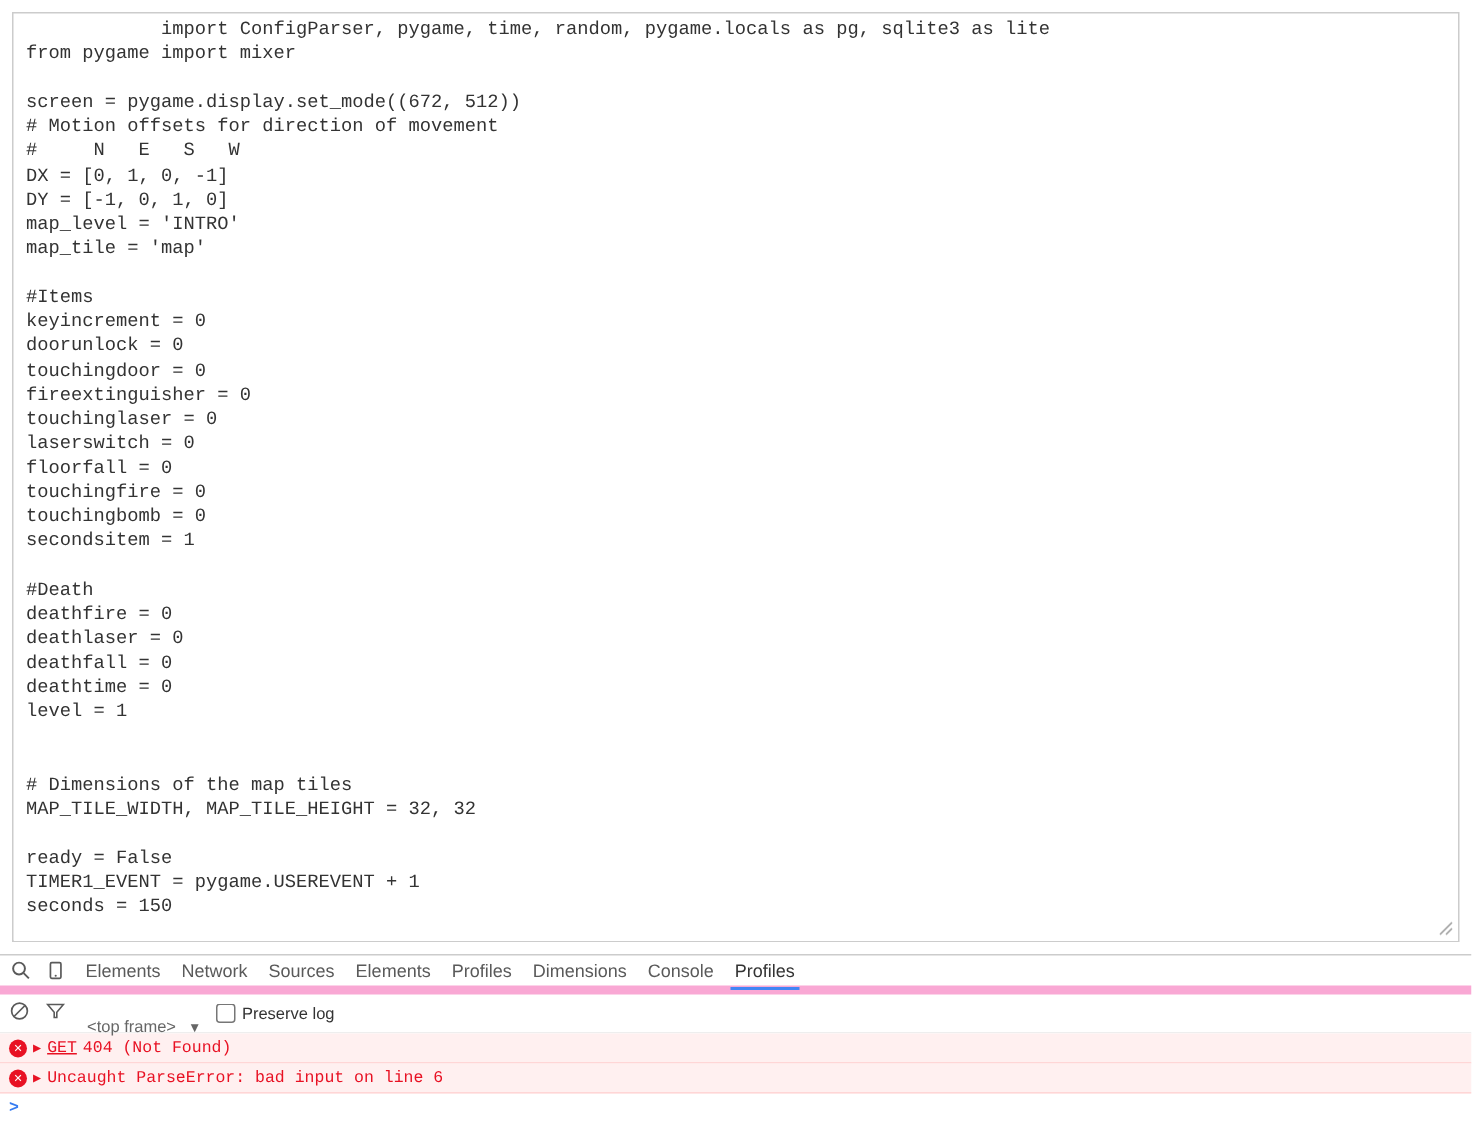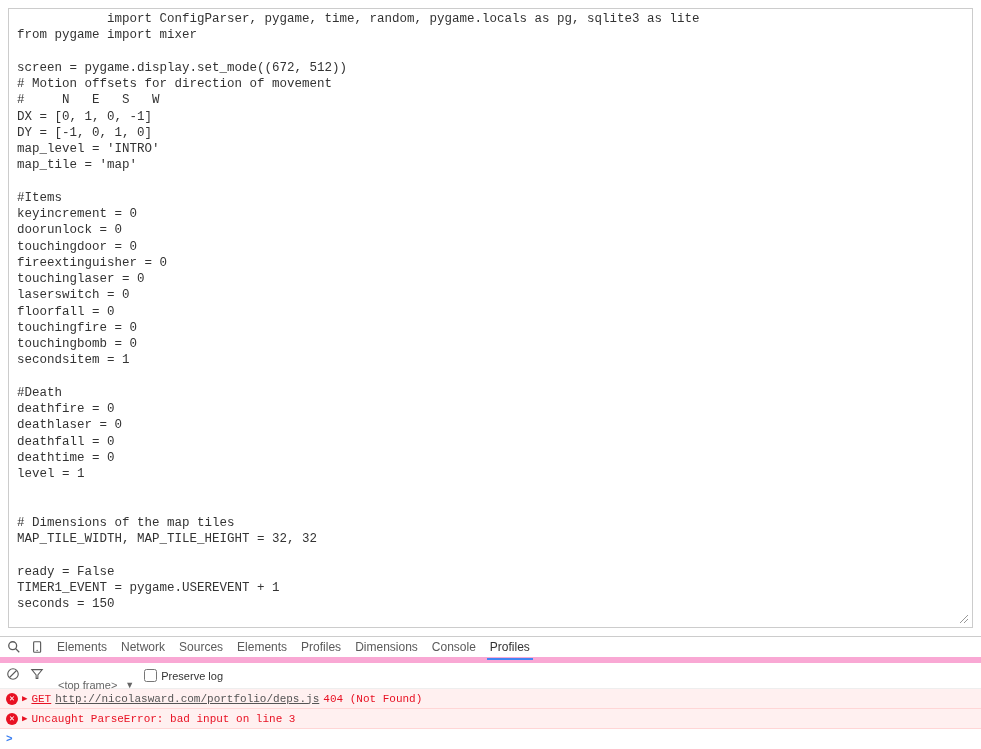--- a/index.html
+++ b/index.html
@@ -125,26 +125,25 @@
       <input type="checkbox" style="">
       <span>Preserve log</span>
     </label>
   </div>
 
   <div class="console-msgs">
     <div class="msg-row">
       <span class="error-icon">✕</span>
       <span class="expand-arrow">▶</span>
       <span class="msg-method">GET</span>
-      <span class="msg-url">http://nicolasward.com/portfolio/deps.js</span>
       <span class="msg-status">404 (Not Found)</span>
     </div>
     <div class="msg-row">
       <span class="error-icon">✕</span>
       <span class="expand-arrow">▶</span>
-      <span class="msg-text">Uncaught ParseError: bad input on line 3</span>
+      <span class="msg-text">Uncaught ParseError: bad input on line 6</span>
     </div>
     <div class="prompt-row">
       <span class="prompt-chevron">&gt;</span>
       <input class="prompt-input" type="text" style="">
     </div>
   </div>
 </div>
 
 </body></html>

